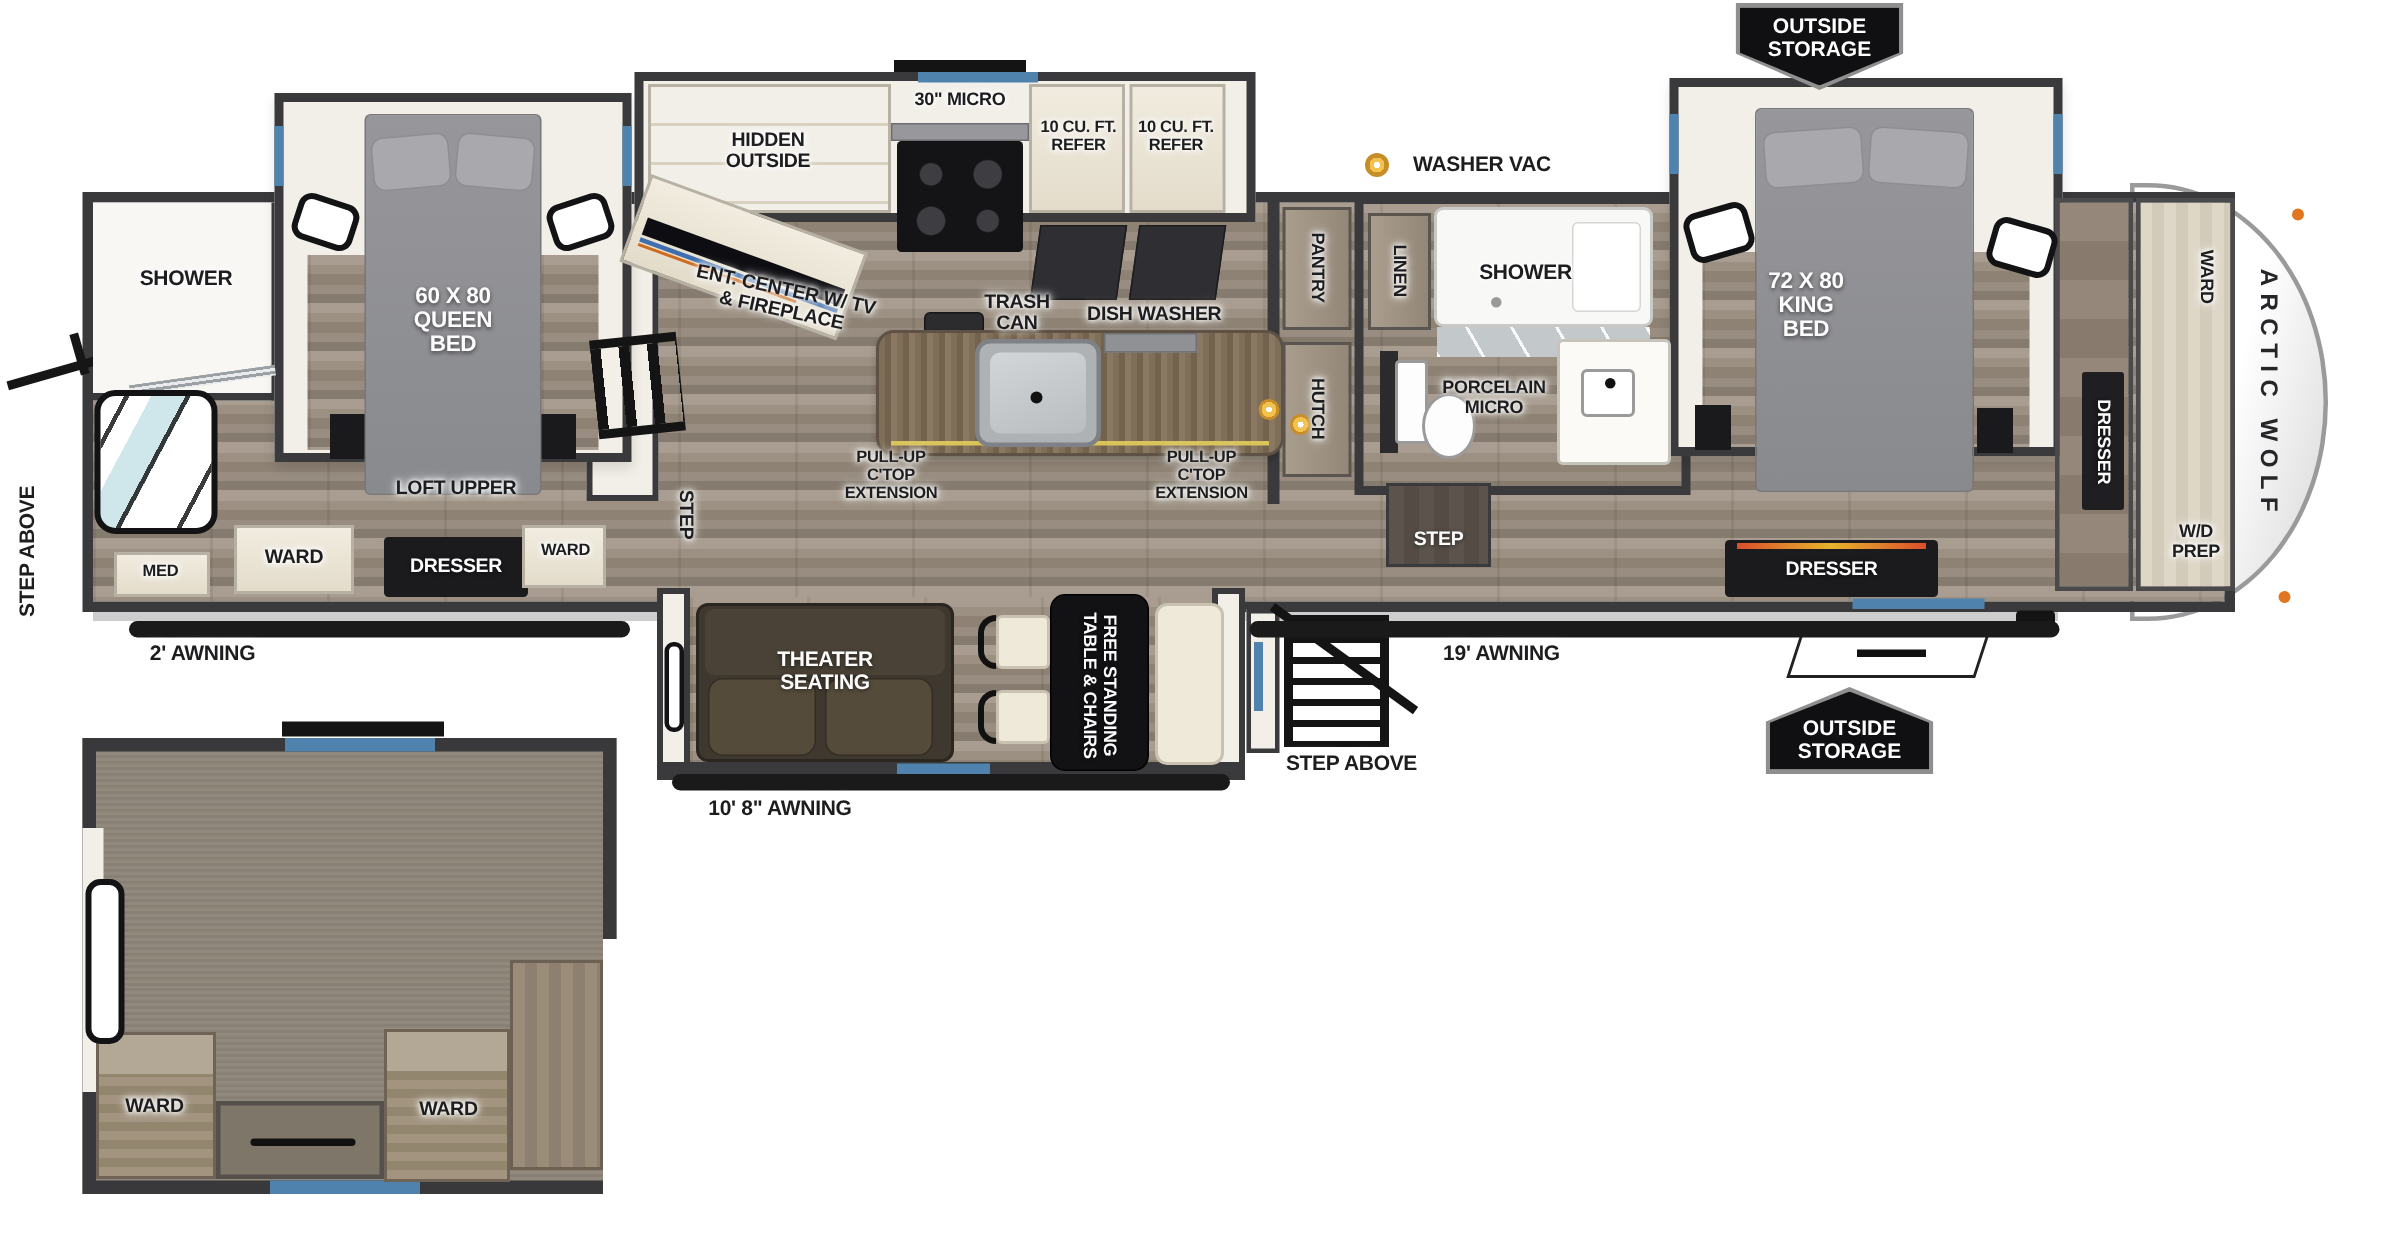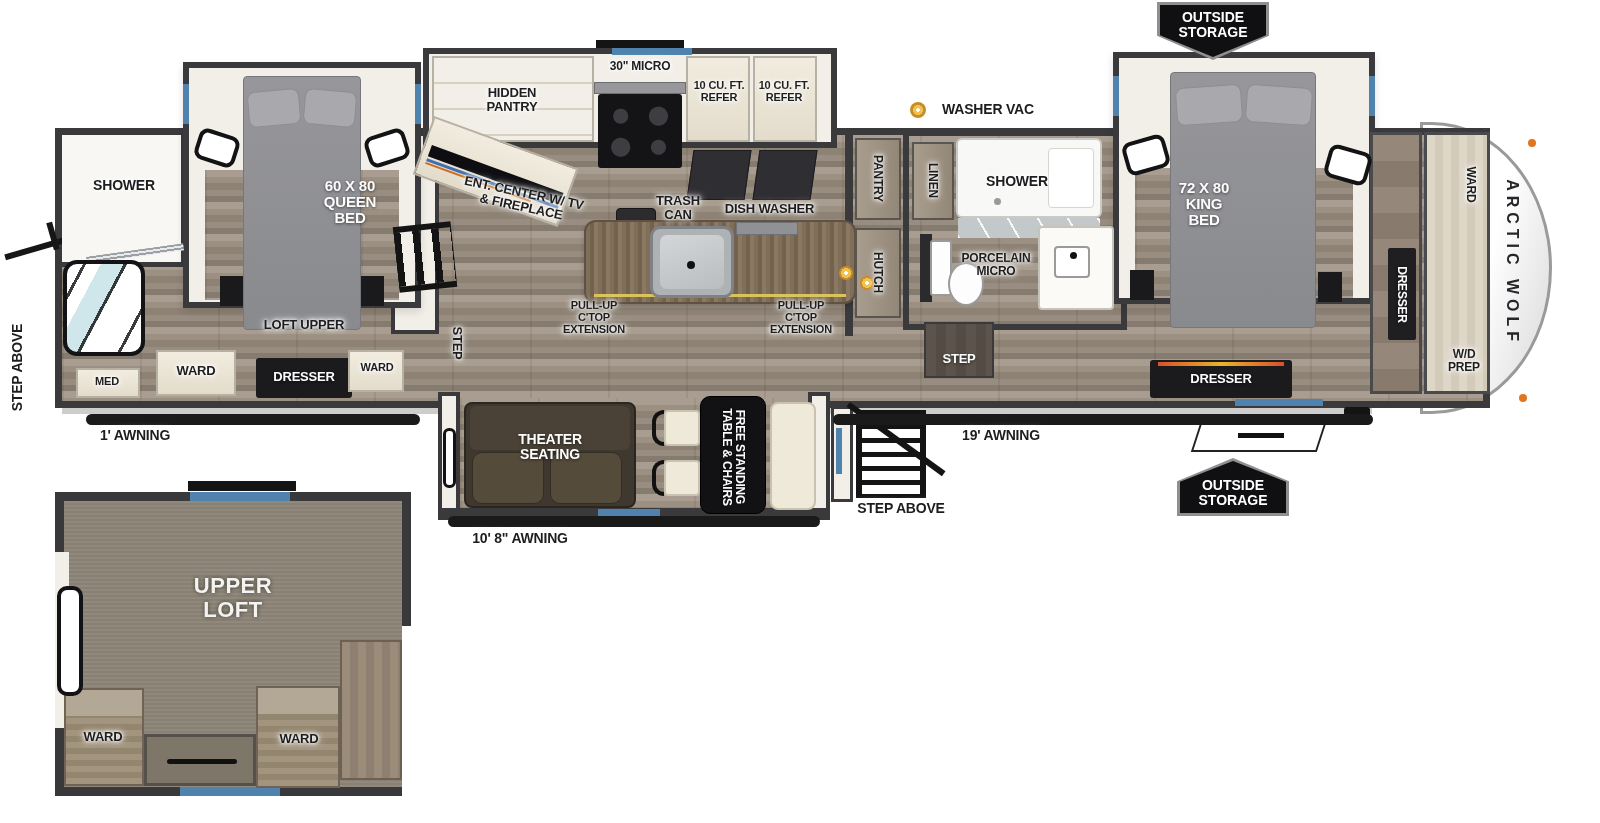--- a/index.html
+++ b/index.html
@@ -216,32 +216,32 @@
   <div class="badge clip-up" style="left:1177px;top:458px;z-index:5;">
     <div class="inner">OUTSIDE
 STORAGE</div>
   </div>
 
   <div class="abs vacdot" style="left:910px;top:102px;width:16px;height:16px;z-index:5;"></div>
 
   <div class="lbl s14" style="left:932px;top:102px;width:112px;z-index:6;">WASHER VAC</div>
 
   <div class="lbl s14" style="left:64px;top:178px;width:120px;z-index:6;">SHOWER</div>
-  <div class="lbl w s15" style="left:244px;top:178px;width:116px;z-index:6;margin-left:48px;">60 X 80
+  <div class="lbl w s15" style="left:244px;top:190px;width:116px;z-index:6;">60 X 80
 QUEEN
 BED</div>
   <div class="lbl" style="left:244px;top:318px;width:120px;z-index:6;">LOFT UPPER</div>
   <div class="lbl" style="left:158px;top:364px;width:76px;z-index:6;">WARD</div>
   <div class="lbl w" style="left:258px;top:370px;width:92px;z-index:6;">DRESSER</div>
   <div class="lbl s11" style="left:350px;top:362px;width:54px;z-index:6;">WARD</div>
   <div class="lbl s11" style="left:76px;top:376px;width:62px;z-index:6;">MED</div>
   <div class="lbl r90" style="left:427px;top:336px;width:60px;z-index:6;">STEP</div>
 
   <div class="lbl" style="left:452px;top:86px;width:120px;z-index:6;">HIDDEN
-PANTRY</div>
+OUTSIDE</div>
   <div class="lbl s12" style="left:592px;top:60px;width:96px;z-index:6;">30" MICRO</div>
   <div class="lbl s11" style="left:686px;top:80px;width:66px;z-index:6;">10 CU. FT.
 REFER</div>
   <div class="lbl s11" style="left:751px;top:80px;width:66px;z-index:6;">10 CU. FT.
 REFER</div>
   <div class="lbl r12" style="left:430px;top:186px;width:185px;z-index:6;">ENT. CENTER W/ TV
 &amp; FIREPLACE</div>
   <div class="lbl" style="left:648px;top:194px;width:60px;z-index:6;">TRASH
 CAN</div>
   <div class="lbl" style="left:712px;top:202px;width:115px;z-index:6;">DISH WASHER</div>
@@ -268,24 +268,22 @@
   <div class="lbl w s15" style="left:1140px;top:180px;width:128px;z-index:6;">72 X 80
 KING
 BED</div>
   <div class="lbl w r90 s12" style="left:1357px;top:288px;width:90px;z-index:6;">DRESSER</div>
   <div class="lbl w" style="left:1152px;top:372px;width:138px;z-index:6;">DRESSER</div>
   <div class="lbl r90 s12" style="left:1437px;top:178px;width:68px;z-index:6;">WARD</div>
   <div class="lbl s12" style="left:1432px;top:348px;width:64px;z-index:6;">W/D
 PREP</div>
   <div class="lbl r90 brand" style="left:1396px;top:254px;width:232px;z-index:6;">ARCTIC WOLF</div>
 
-  <div class="lbl lt s22" style="left:158px;top:574px;width:150px;z-index:6;">UPPER
-LOFT</div>
   <div class="lbl" style="left:64px;top:730px;width:78px;z-index:6;">WARD</div>
   <div class="lbl" style="left:258px;top:732px;width:82px;z-index:6;">WARD</div>
 
-  <div class="lbl s14" style="left:80px;top:428px;width:110px;z-index:6;">1' AWNING</div>
+  <div class="lbl s14" style="left:80px;top:428px;width:110px;z-index:6;">2' AWNING</div>
   <div class="lbl s14" style="left:460px;top:531px;width:120px;z-index:6;">10' 8" AWNING</div>
   <div class="lbl s14" style="left:945px;top:428px;width:112px;z-index:6;">19' AWNING</div>
   <div class="lbl s14" style="left:845px;top:501px;width:112px;z-index:6;">STEP ABOVE</div>
   <div class="lbl s14 rm90" style="left:-38px;top:360px;width:112px;z-index:6;">STEP ABOVE</div>
 
 </div>
 
 </body></html>

